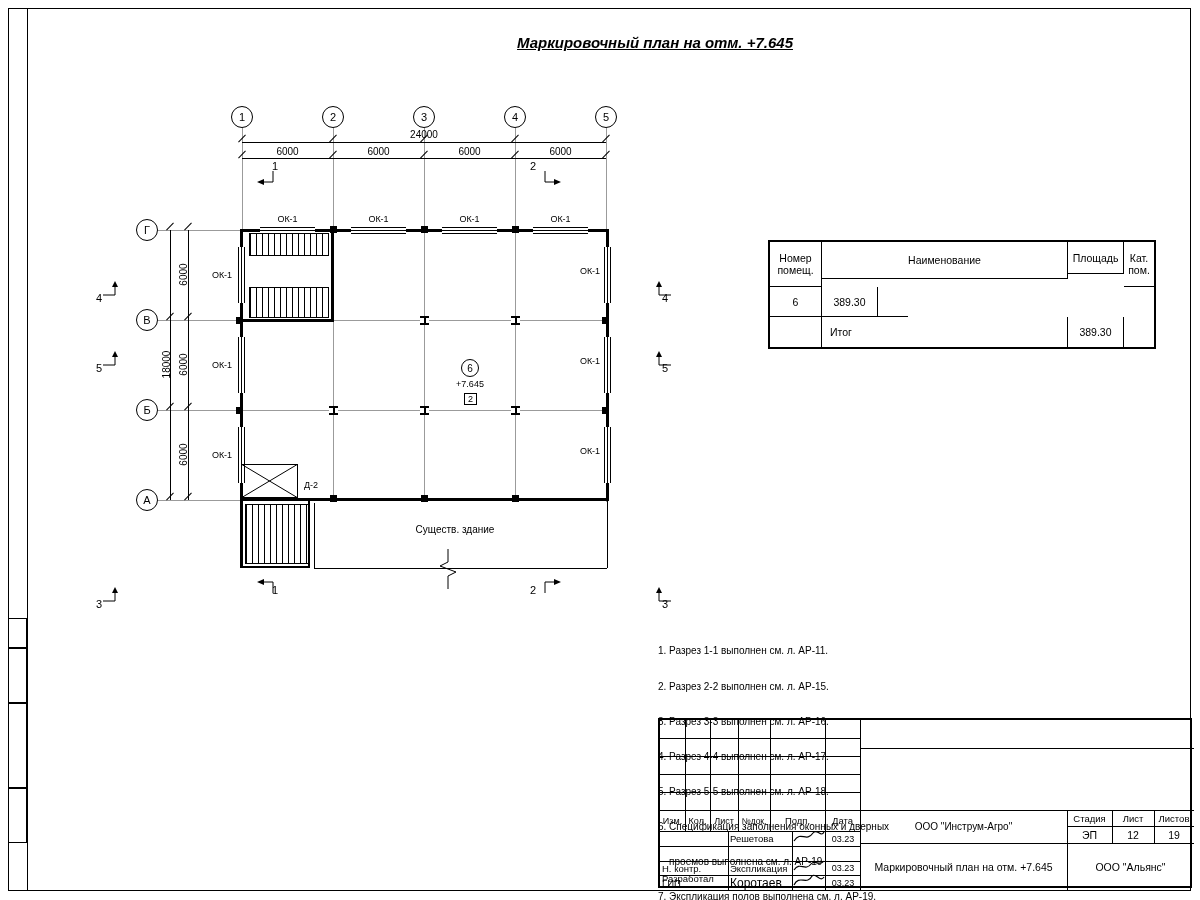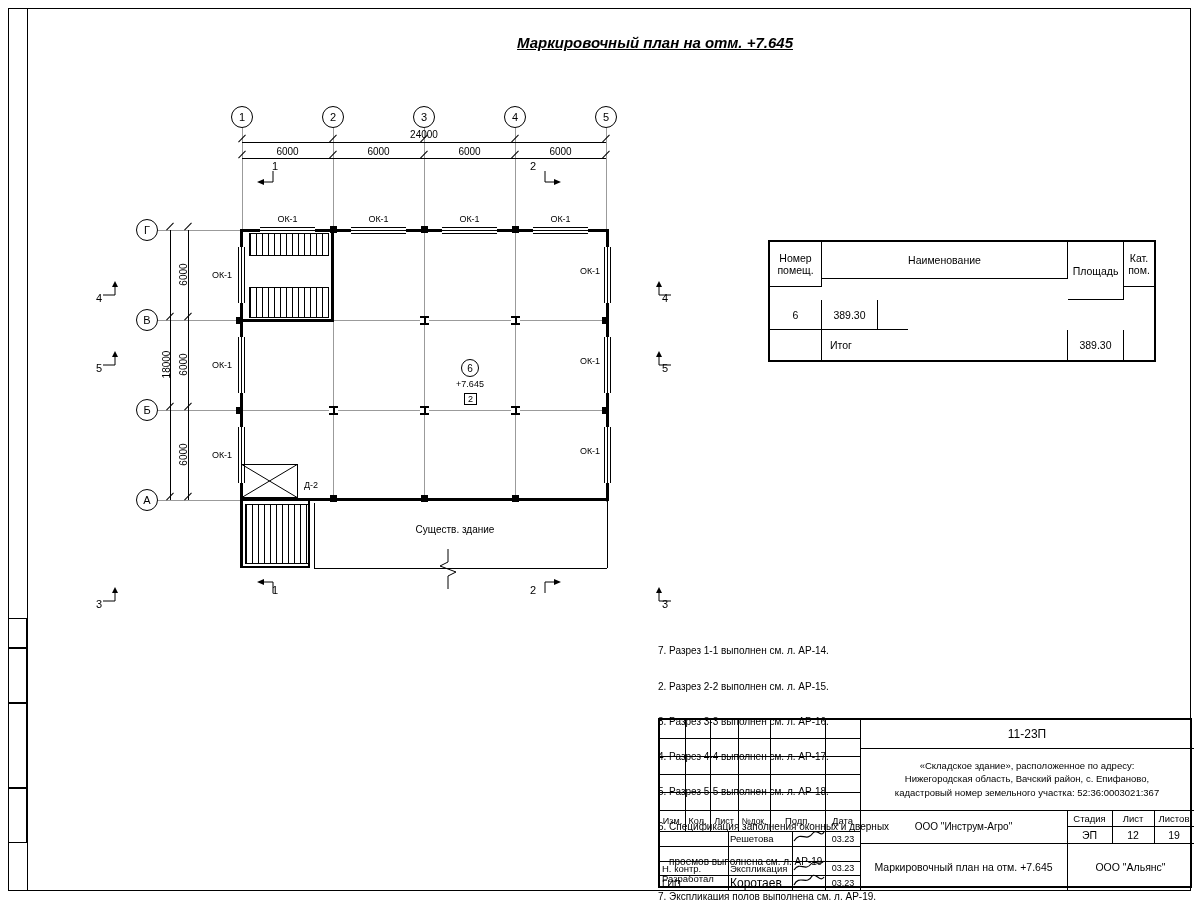--- a/index.html
+++ b/index.html
@@ -235,38 +235,38 @@
   <svg class="a" style="left:652px;top:586px;" width="20" height="18">
       <polyline points="19,15 7,15 7,4" fill="none" stroke="#000"></polyline>
       <polygon points="4,7 10,7 7,1"></polygon>
     </svg>
   <div class="a secnum" style="left:662px;top:598px;">3</div>
 
   <div class="a exp-table" style="left:768px;top:240px;border:2px solid #000;">
     <div class="exp-row">
       <div style="width:52px;height:45px;">Номер помещ.</div>
       <div style="width:246px;height:37px;">Наименование</div>
-      <div style="width:56px;height:58px;">Площадь</div>
+      <div style="width:56px;height:32px;">Площадь</div>
       <div style="width:30px;height:45px;">Кат. пом.</div>
     </div>
     <div class="exp-row">
       <div style="width:52px;height:30px;">6</div>
       <div style="width:56px;height:30px;">389.30</div>
       <div style="width:30px;height:30px;"></div>
     </div>
     <div class="exp-row">
       <div style="width:52px;height:30px;"></div>
       <div class="exp-left" style="width:246px;height:30px;">Итог</div>
       <div style="width:56px;height:30px;">389.30</div>
       <div style="width:30px;height:30px;"></div>
     </div>
   </div>
 
   <div class="a notes" style="left:658px;top:622px;width:340px;">
-    <div>7. Разрез 1-1 выполнен см. л. АР-14.</div>
+    <div>1. Разрез 1-1 выполнен см. л. АР-11.</div>
     <div>2. Разрез 2-2 выполнен см. л. АР-15.</div>
     <div>3. Разрез 3-3 выполнен см. л. АР-16.</div>
     <div>4. Разрез 4-4 выполнен см. л. АР-17.</div>
     <div>5. Разрез 5-5 выполнен см. л. АР-18.</div>
     <div>6. Спецификация заполнения оконных и дверных</div>
     <div>    проемов выполнена см. л. АР-19</div>
     <div>7. Экспликация полов выполнена см. л. АР-19.</div>
   </div>
 
   <div class="a tb" style="left:658px;top:718px;width:534px;height:170px;">
@@ -315,24 +315,20 @@
         <path d="M2,13 C7,2 15,14 20,4 C24,0 28,11 32,5" fill="none" stroke="#000" stroke-width="1.2"></path>
       </svg>
 
     <div class="a vline" style="left:200px;top:0;height:170px;"></div>
     <div class="a hline" style="left:200px;top:28px;width:334px;"></div>
     <div class="a hline" style="left:200px;top:123px;width:334px;"></div>
     <div class="a vline" style="left:407px;top:90px;height:80px;"></div>
     <div class="a vline" style="left:452px;top:90px;height:33px;"></div>
     <div class="a vline" style="left:494px;top:90px;height:33px;"></div>
     <div class="a hline" style="left:407px;top:106px;width:127px;"></div>
-    <div class="cell" style="left:200px;top:0;width:334px;height:28px;font-size:12px;">11-23П</div>
-    <div class="cell" style="left:204px;top:28px;width:326px;height:62px;font-size:9.5px;white-space:pre-line;line-height:1.4;">«Складское здание», расположенное по адресу:
-Нижегородская область, Вачский район, с. Епифаново,
-кадастровый номер земельного участка: 52:36:0003021:367</div>
     <div class="cell" style="left:200px;top:90px;width:207px;height:33px;font-size:10px;">ООО "Инструм-Агро"</div>
     <div class="cell" style="left:407px;top:90px;width:45px;height:16px;font-size:9.5px;">Стадия</div>
     <div class="cell" style="left:452px;top:90px;width:42px;height:16px;font-size:9.5px;">Лист</div>
     <div class="cell" style="left:494px;top:90px;width:40px;height:16px;font-size:9.5px;">Листов</div>
     <div class="cell" style="left:407px;top:106px;width:45px;height:17px;font-size:10.5px;">ЭП</div>
     <div class="cell" style="left:452px;top:106px;width:42px;height:17px;font-size:10.5px;">12</div>
     <div class="cell" style="left:494px;top:106px;width:40px;height:17px;font-size:10.5px;">19</div>
     <div class="cell" style="left:200px;top:123px;width:207px;height:47px;font-size:10.5px;padding:0 4px;">Маркировочный план на отм. +7.645</div>
     <div class="cell" style="left:407px;top:123px;width:127px;height:47px;font-size:10.5px;">ООО "Альянс"</div>
   </div>

